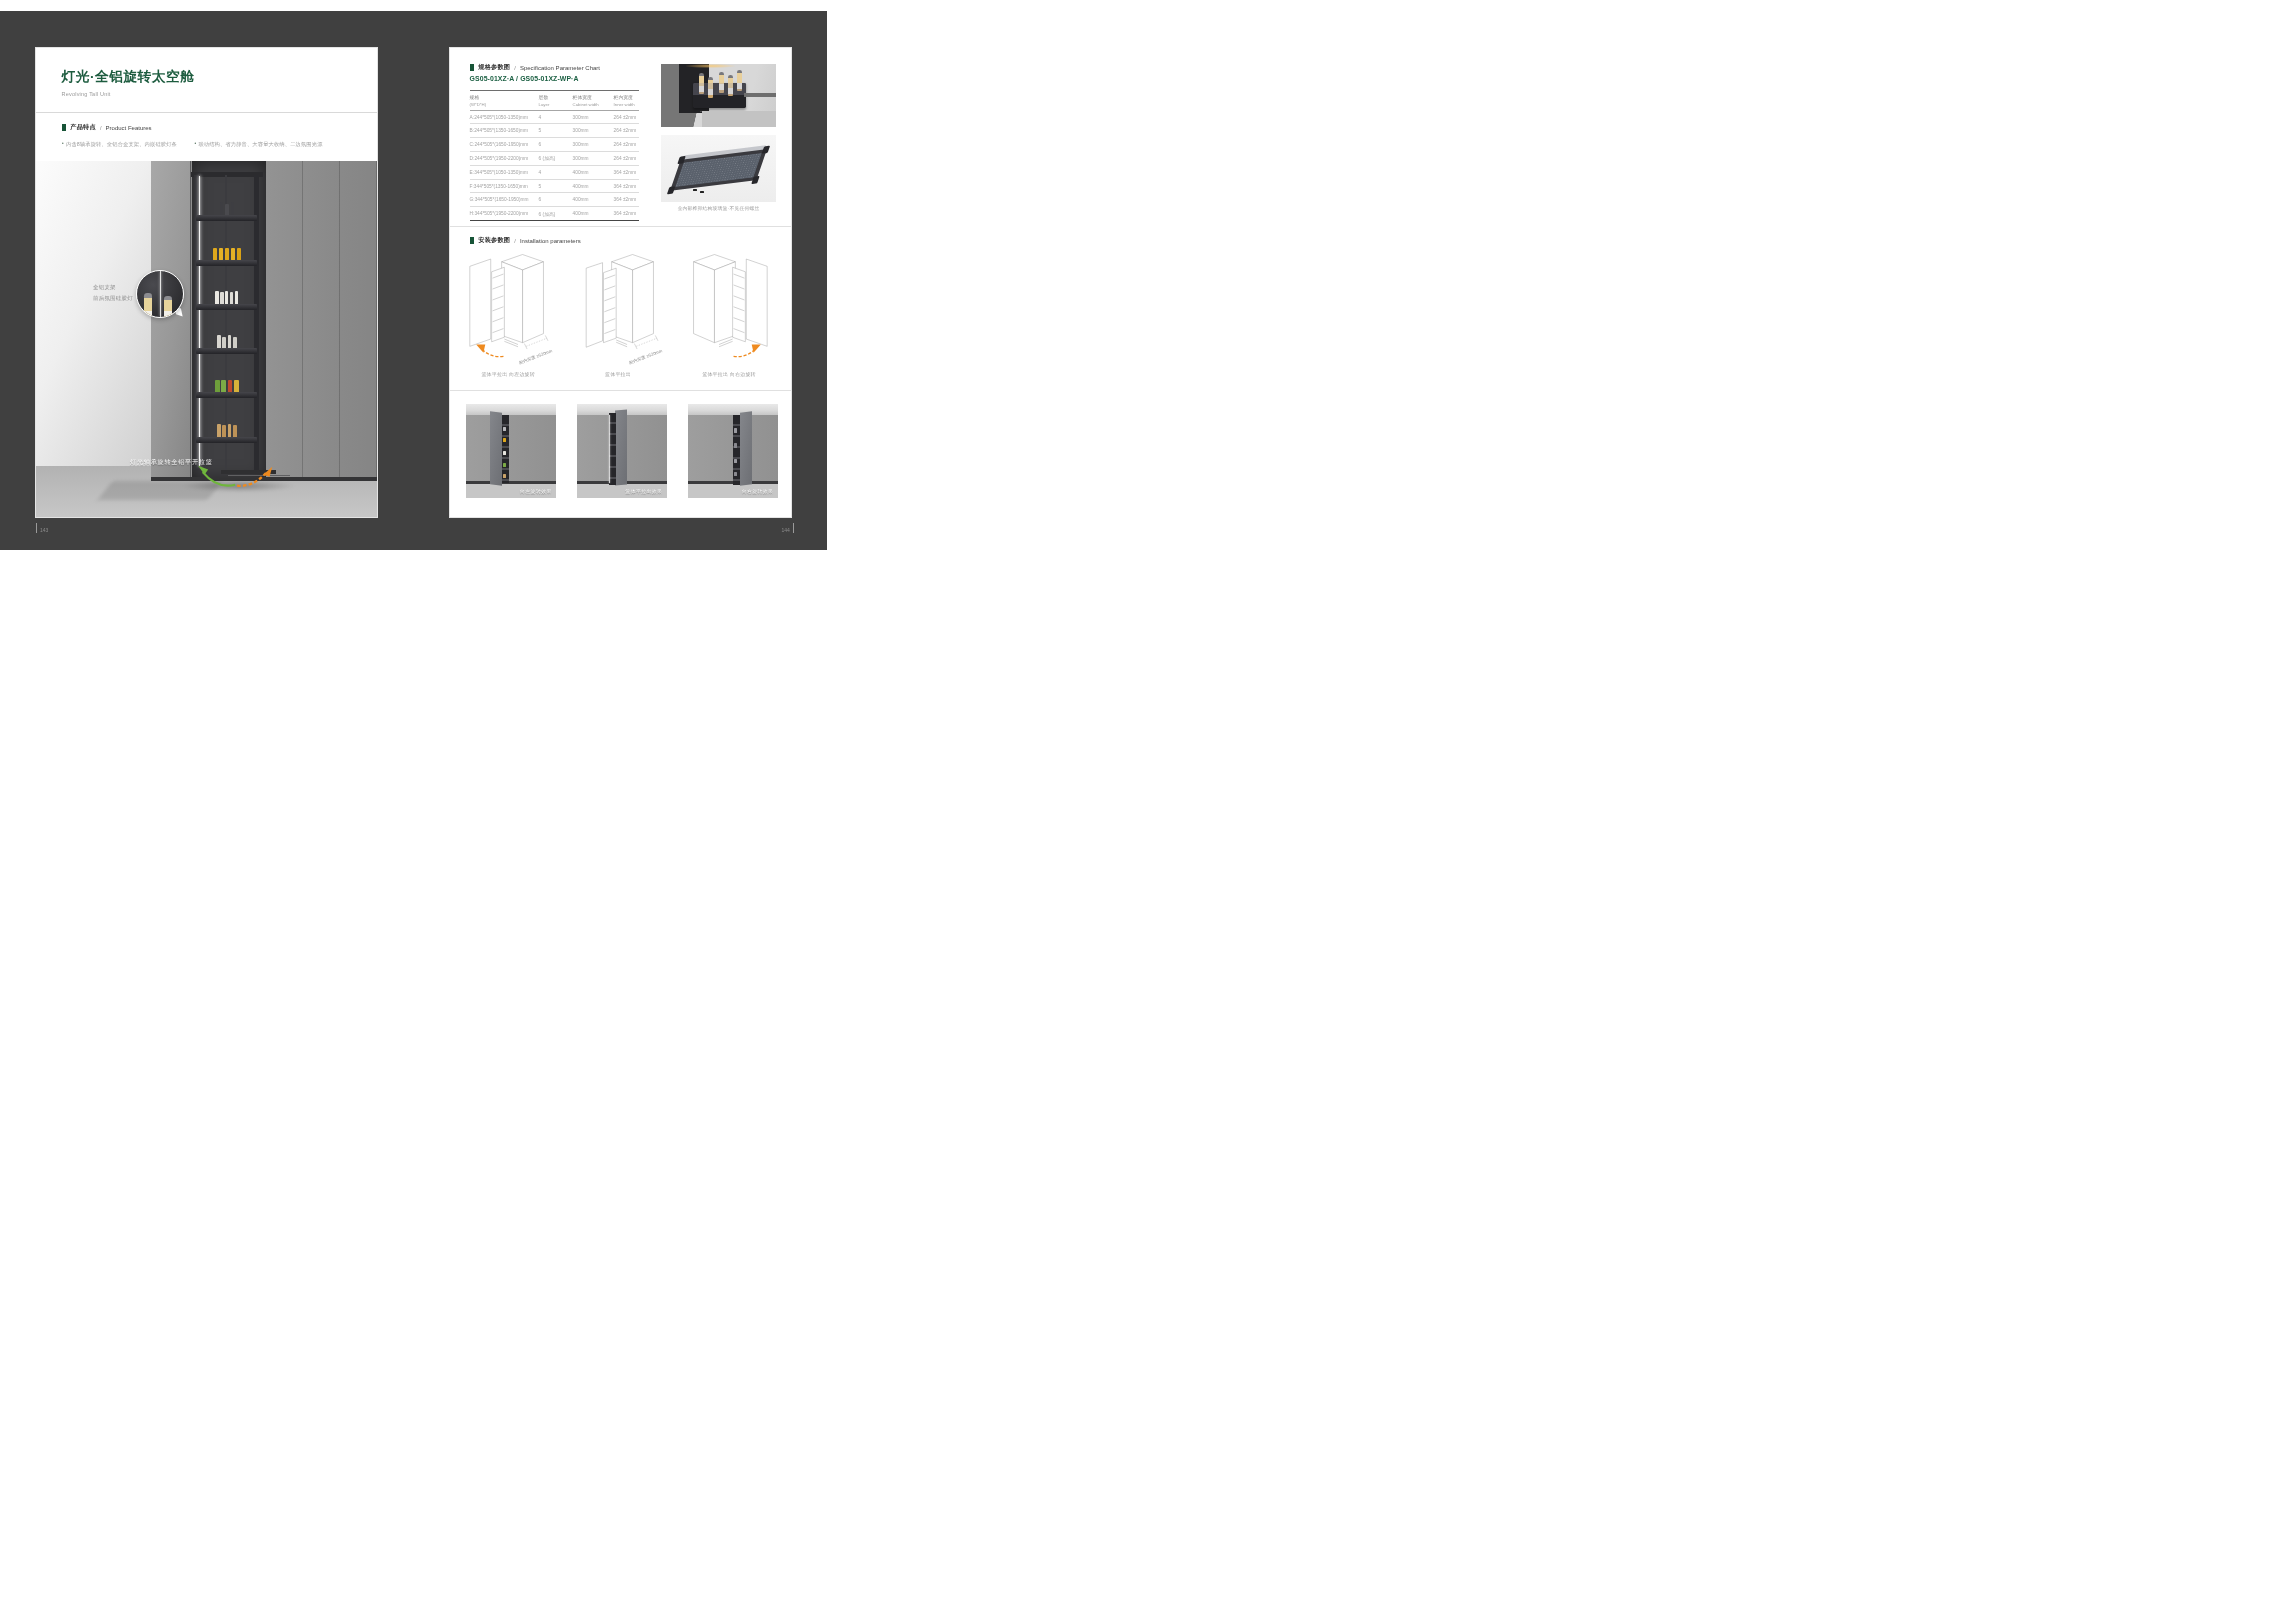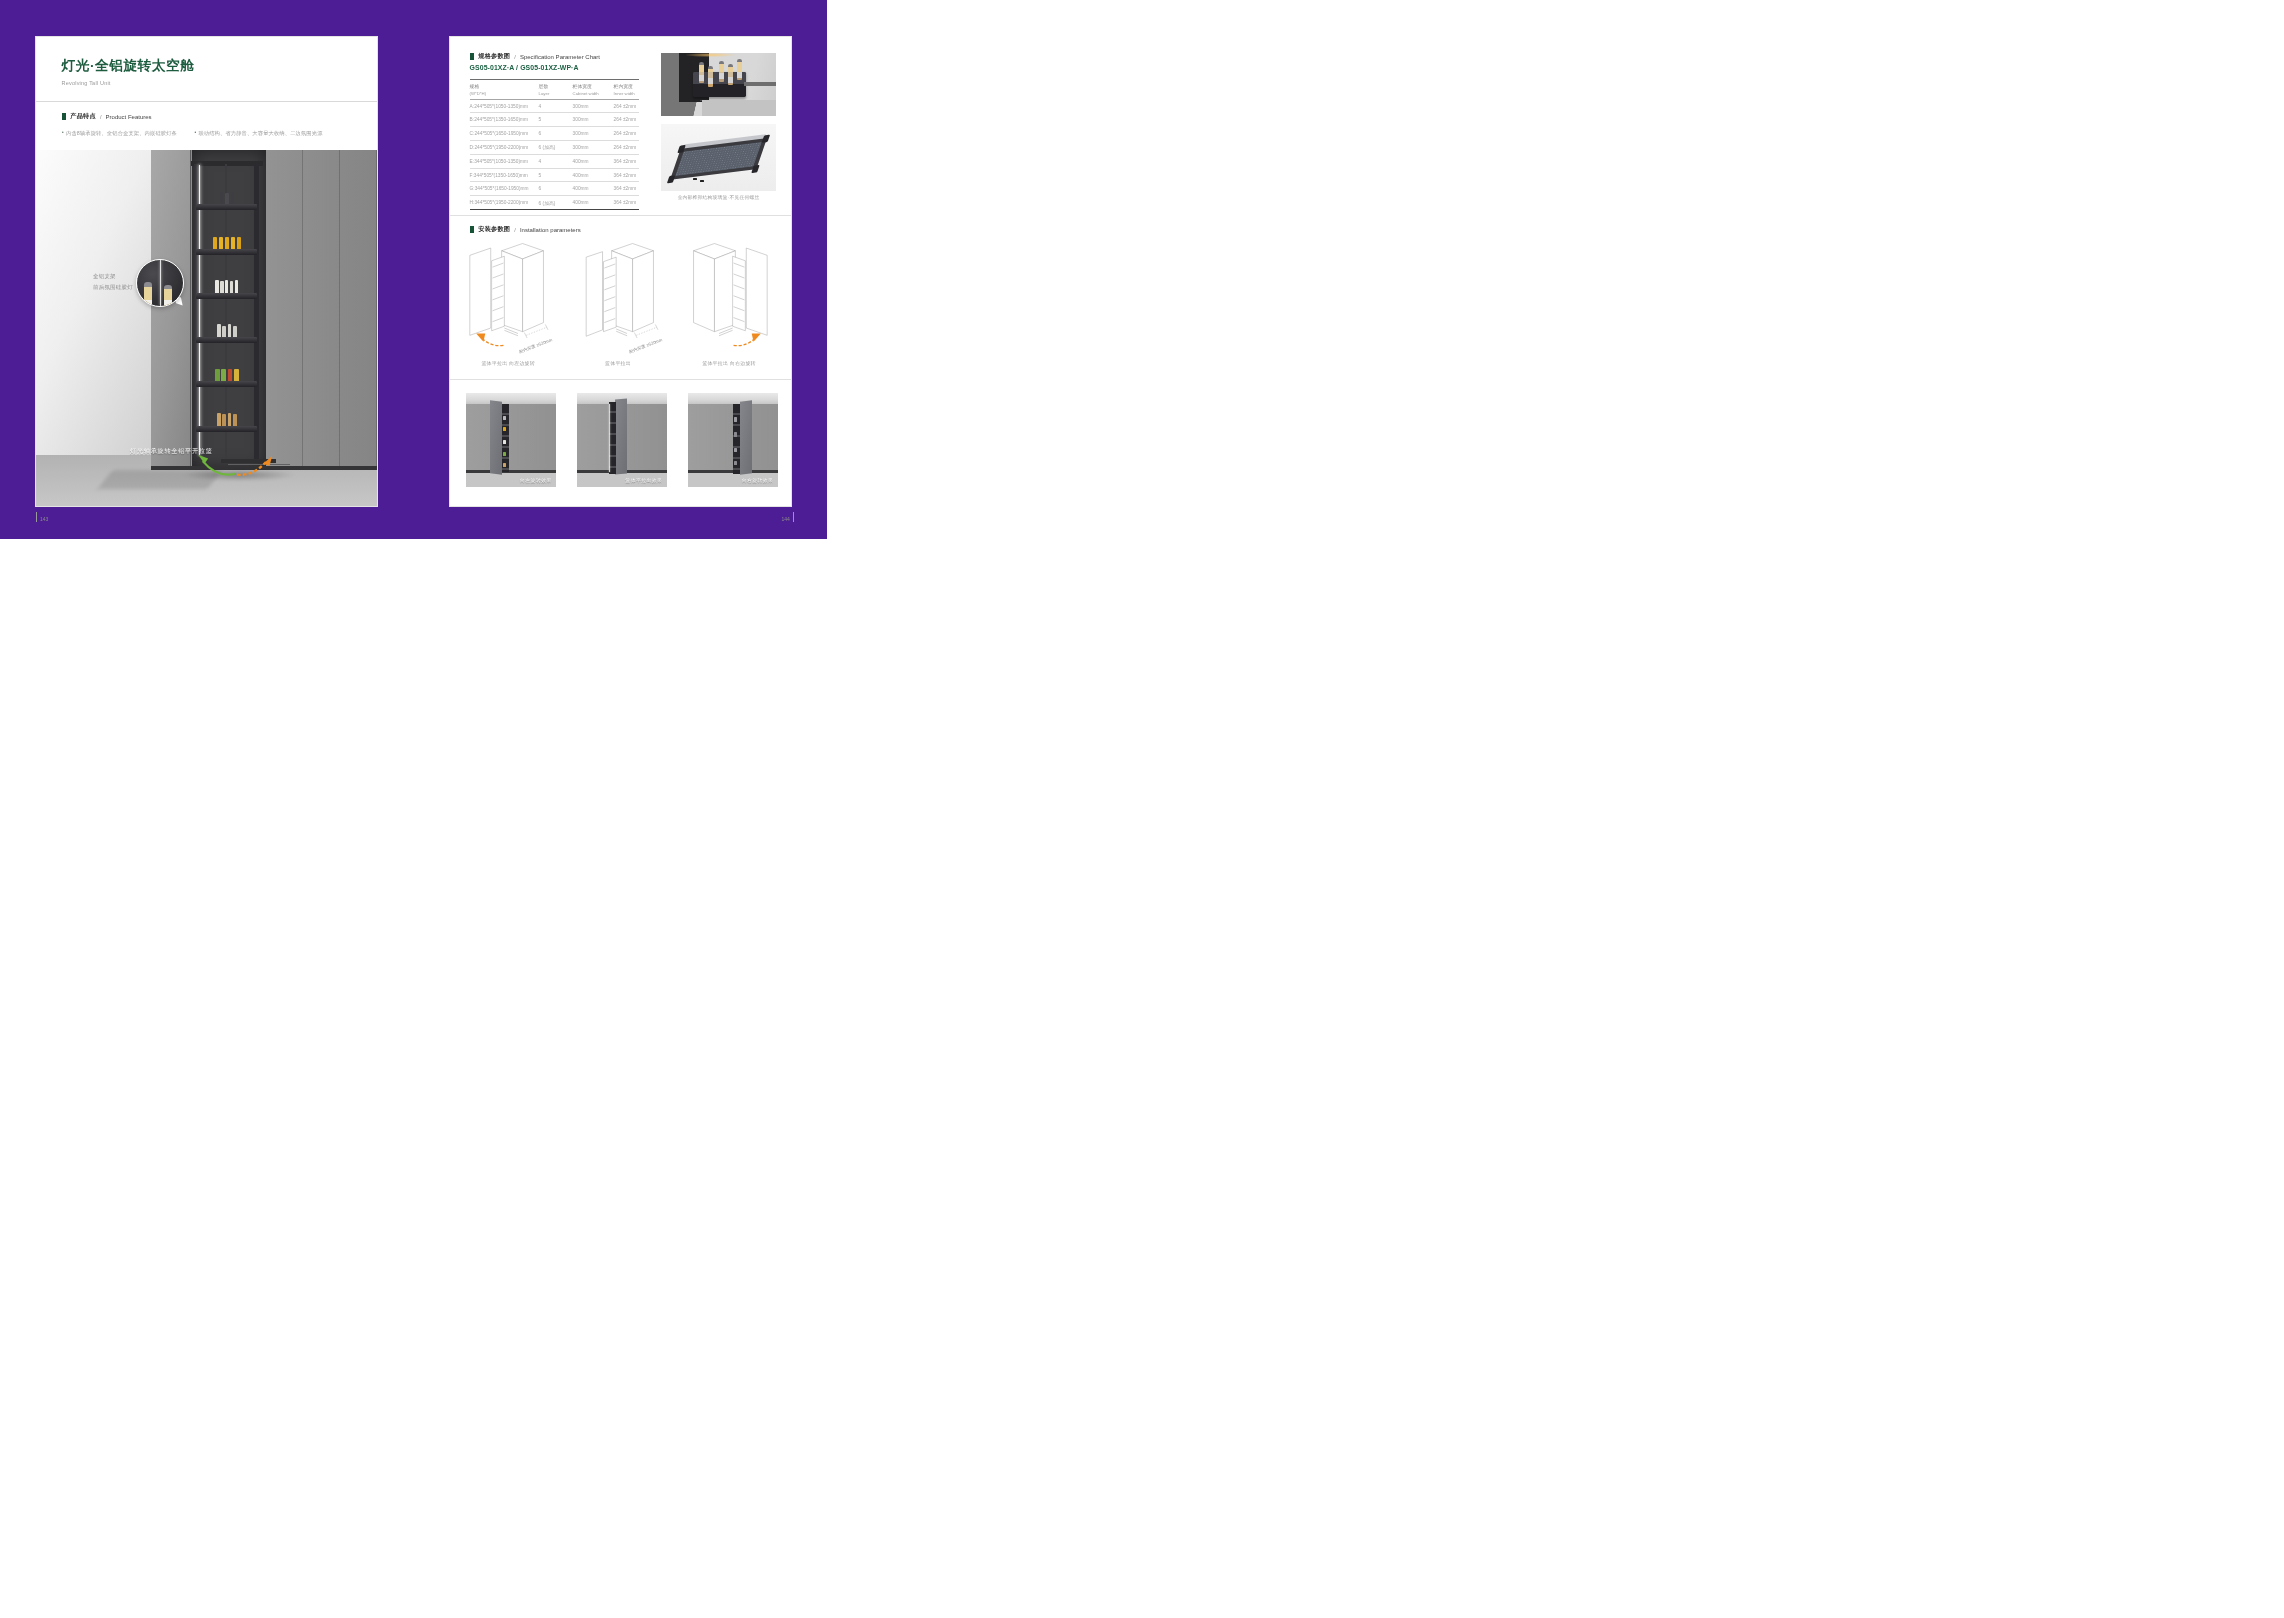--- a/index.html
+++ b/index.html
@@ -1,17 +1,17 @@
 <!DOCTYPE html>
 <html style="font-size:7.3px"><head>
 <meta charset="utf-8">
 <style>
   html,body{margin:0;padding:0;background:#ffffff;}
   body{font-family:"Liberation Sans",sans-serif;-webkit-font-smoothing:antialiased;}
-  .canvas{position:relative;width:827px;height:539px;background:#4c1d95;overflow:hidden;}
+  .canvas{position:relative;width:827px;height:539px;background:#404040;overflow:hidden;margin-top:11px;}
 
   
   .card{position:absolute;top:36px;height:471px;background:#fff;border:0.5px solid #e4e4e4;box-sizing:border-box;}
   .card.left{left:35px;width:343px;}
   .card.right{left:449px;width:343px;}
 
   
   .title-block{position:absolute;left:25.6px;top:20px;}
   .main-title{font-size:13.7px;font-weight:700;color:#1d5c3f;letter-spacing:0.5px;margin:0;}
   .sub-title{font-size:5.5px;color:#9a9a9a;margin-top:4.6px;letter-spacing:0.2px;}

